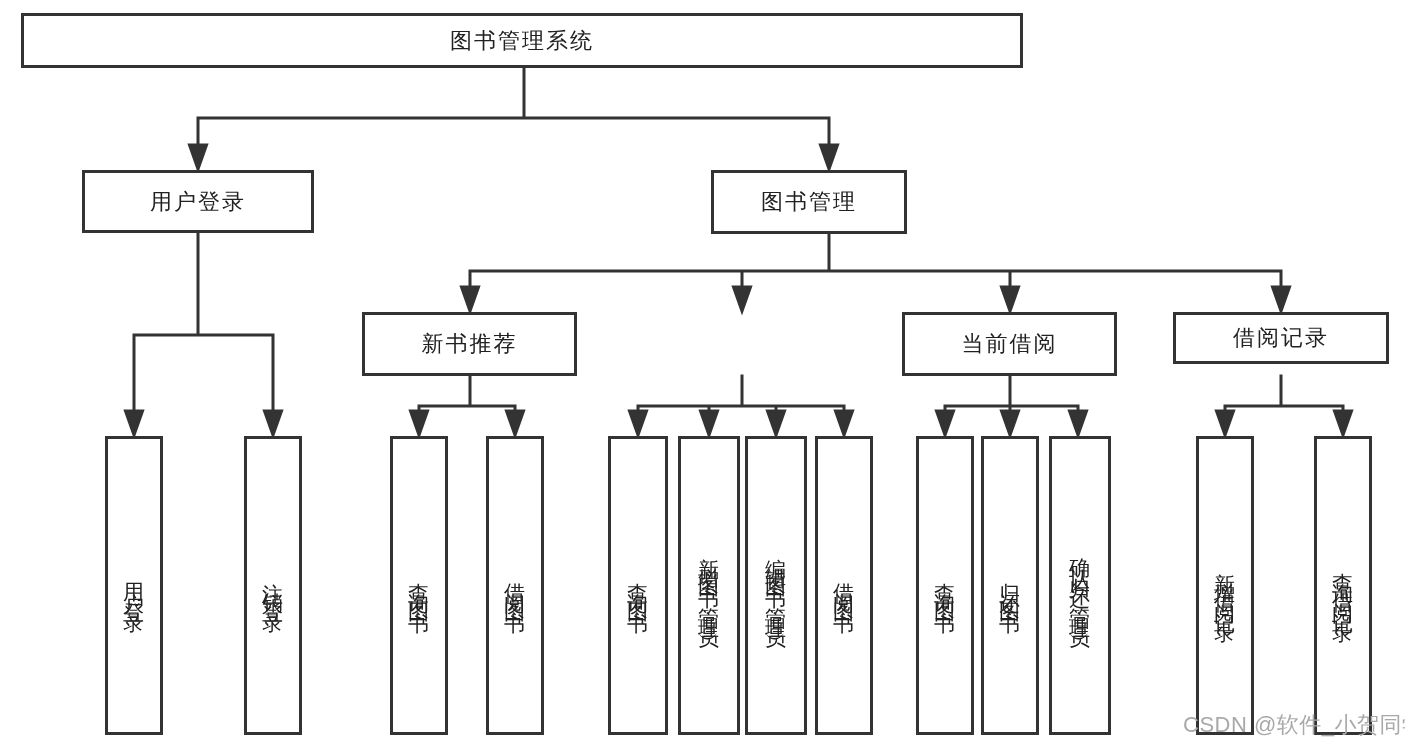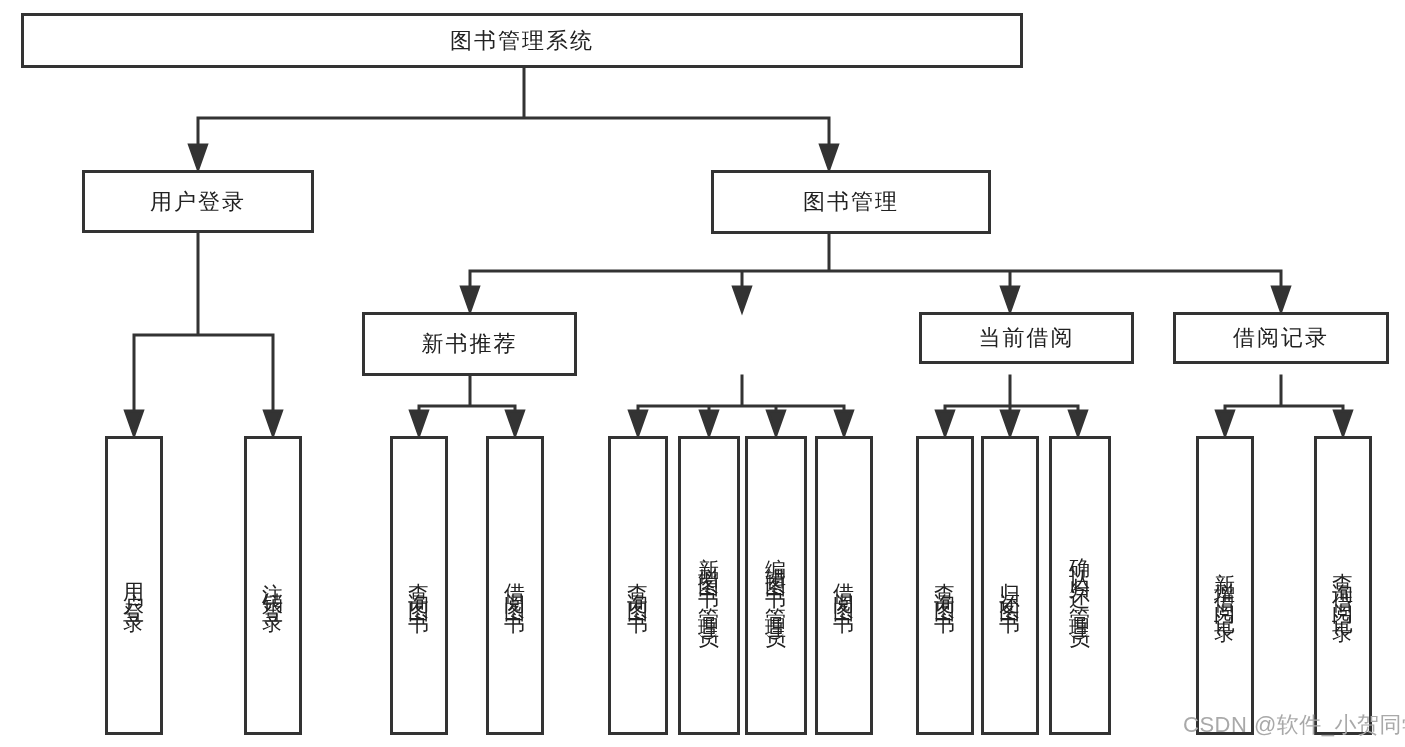--- a/index.html
+++ b/index.html
@@ -81,28 +81,28 @@
     </g>
   </svg>
 
   <div class="box" style="left:21px;top:13px;width:1002px;height:55px;">
     <span class="h-label">图书管理系统</span>
   </div>
 
   <div class="box" style="left:82px;top:170px;width:232px;height:63px;">
     <span class="h-label">用户登录</span>
   </div>
-  <div class="box" style="left:711px;top:170px;width:280px;height:64px;">
+  <div class="box" style="left:711px;top:170px;width:196px;height:64px;">
     <span class="h-label">图书管理</span>
   </div>
 
   <div class="box" style="left:362px;top:312px;width:215px;height:64px;">
     <span class="h-label">新书推荐</span>
   </div>
-  <div class="box" style="left:902px;top:312px;width:215px;height:52px;margin-left:17px;">
+  <div class="box" style="left:902px;top:312px;width:215px;height:64px;">
     <span class="h-label">当前借阅</span>
   </div>
   <div class="box" style="left:1173px;top:312px;width:216px;height:52px;">
     <span class="h-label">借阅记录</span>
   </div>
 
   <div class="box" style="left:105px;top:436px;width:58px;height:299px;">
     <span class="leaf-label">用户登录</span>
   </div>
   <div class="box" style="left:244px;top:436px;width:58px;height:299px;">

